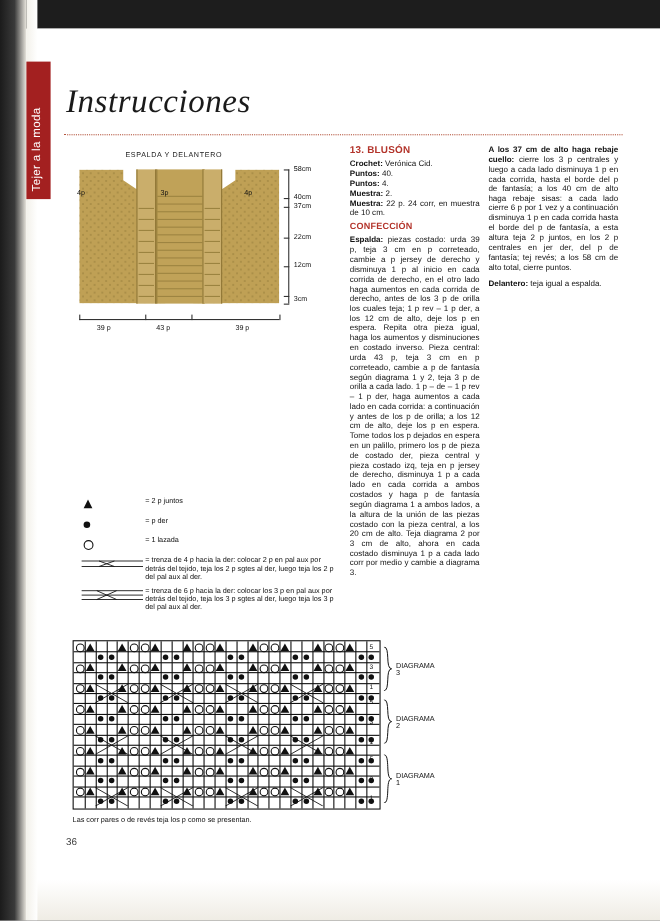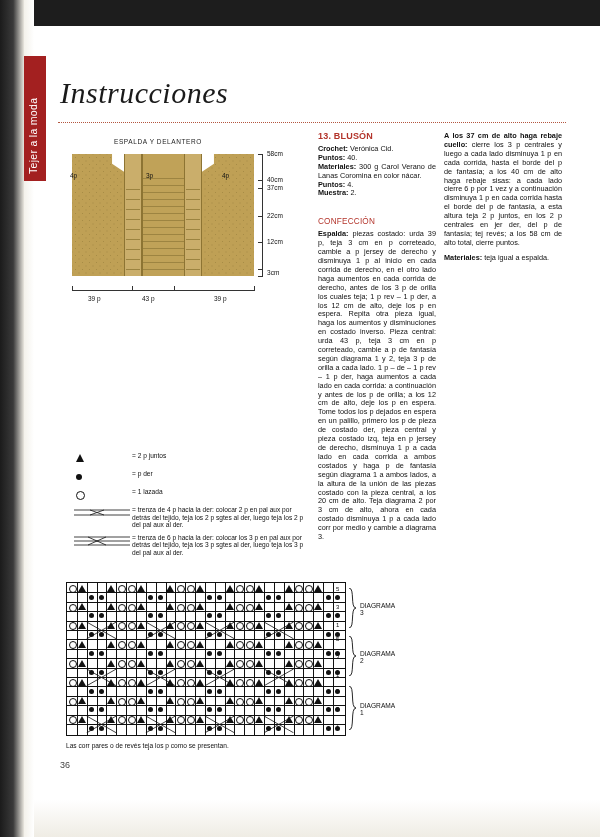--- a/index.html
+++ b/index.html
@@ -122,22 +122,22 @@
     position:absolute;top:132px;width:118px;
     font-size:7.3px;line-height:8.9px;color:#111;text-align:justify;
   }
   .col.c1{left:318px;}
   .col.c2{left:444px;}
   .h-red{
     color:#b3342b;font-weight:bold;font-size:9px;
     margin:0 0 4px 0;letter-spacing:.2px;
   }
   .h-red2{
-    color:#b3342b;font-weight:normal;font-size:8.2px;
-    margin:20px 0 3px 0;letter-spacing:.2px;
+    color:#b3342b;font-weight:bold;font-size:8.2px;
+    margin:4px 0 3px 0;letter-spacing:.2px;
   }
   .col p{margin:0 0 0 0;}
   .b{font-weight:bold;}
 
   
   .charts{position:absolute;left:66px;top:582px;width:290px;height:155px;}
   .grid{
     position:absolute;left:0;top:0;width:278px;height:152px;
     border:1.6px solid #111;
     background:#fff;
@@ -318,32 +318,32 @@
       </div>
       <div class="lg-txt">= trenza de 6 p hacia la der: colocar los 3 p en pal aux por detrás del tejido, teja los 3 p sgtes al der, luego teja los 3 p del pal aux al der.</div>
     </div>
   </div>
 
   <div class="col c1">
     <div class="h-red">13. BLUSÓN</div>
 
     <p><span class="b">Crochet:</span><span> Verónica Cid.</span></p>
     <p><span class="b">Puntos:</span><span> 40.</span></p>
-    <p><span class="b">Materiales:</span><span> 300 g Carol Verano de Lanas Coromina en color nácar.</span></p>
     <p><span class="b">Puntos:</span><span> 4.</span></p>
     <p><span class="b">Muestra:</span><span> 2.</span></p>
+    <p><span class="b">Muestra:</span><span> 22 p. 24 corr, en muestra de 10 cm.</span></p>
 
     <div class="h-red2">CONFECCIÓN</div>
 
     <p><span class="b">Espalda:</span><span> piezas costado: urda 39 p, teja 3 cm en p correteado, cambie a p jersey de derecho y disminuya 1 p al inicio en cada corrida de derecho, en el otro lado haga aumentos en cada corrida de derecho, antes de los 3 p de orilla los cuales teja; 1 p rev – 1 p der, a los 12 cm de alto, deje los p en espera. Repita otra pieza igual, haga los aumentos y disminuciones en costado inverso. Pieza central: urda 43 p, teja 3 cm en p correteado, cambie a p de fantasía según diagrama 1 y 2, teja 3 p de orilla a cada lado. 1 p – de – 1 p rev – 1 p der, haga aumentos a cada lado en cada corrida: a continuación y antes de los p de orilla; a los 12 cm de alto, deje los p en espera. Tome todos los p dejados en espera en un palillo, primero los p de pieza de costado der, pieza central y pieza costado izq, teja en p jersey de derecho, disminuya 1 p a cada lado en cada corrida a ambos costados y haga p de fantasía según diagrama 1 a ambos lados, a la altura de la unión de las piezas costado con la pieza central, a los 20 cm de alto. Teja diagrama 2 por 3 cm de alto, ahora en cada costado disminuya 1 p a cada lado corr por medio y cambie a diagrama 3.</span></p>
   </div>
 
   <div class="col c2">
     <p><span class="b">A los 37 cm de alto haga rebaje cuello:</span><span> cierre los 3 p centrales y luego a cada lado disminuya 1 p en cada corrida, hasta el borde del p de fantasía; a los 40 cm de alto haga rebaje sisas: a cada lado cierre 6 p por 1 vez y a continuación disminuya 1 p en cada corrida hasta el borde del p de fantasía, a esta altura teja 2 p juntos, en los 2 p centrales en jer der, del p de fantasía; tej revés; a los 58 cm de alto total, cierre puntos.</span></p>
-    <p style="margin-top:6px"><span class="b">Materiales:</span><span> teja igual a espalda.</span></p>
+    <p style="margin-top:6px"><span class="b">Delantero:</span><span> teja igual a espalda.</span></p>
   </div>
 
   <div class="charts">
     <div class="grid" id="chart-grid">
         <div class="gridline-v" style="left: 9.85px;"></div>
         <div class="gridline-v" style="left: 19.7px;"></div>
         <div class="gridline-v" style="left: 29.55px;"></div>
         <div class="gridline-v" style="left: 39.4px;"></div>
         <div class="gridline-v" style="left: 49.25px;"></div>
         <div class="gridline-v" style="left: 59.1px;"></div>

